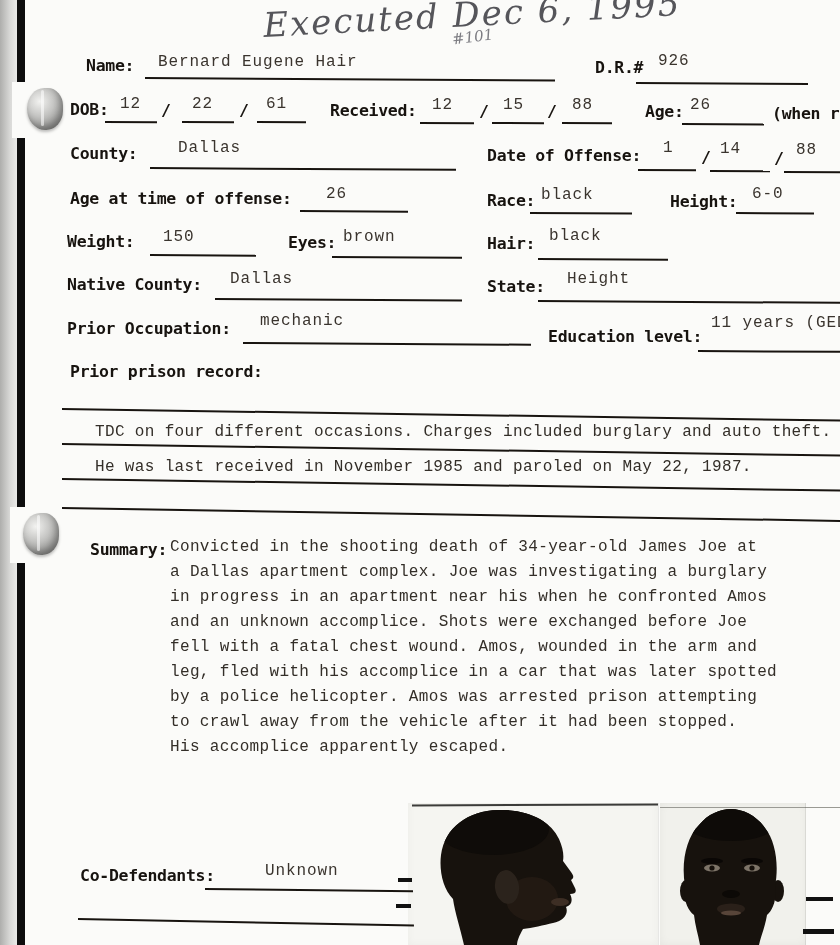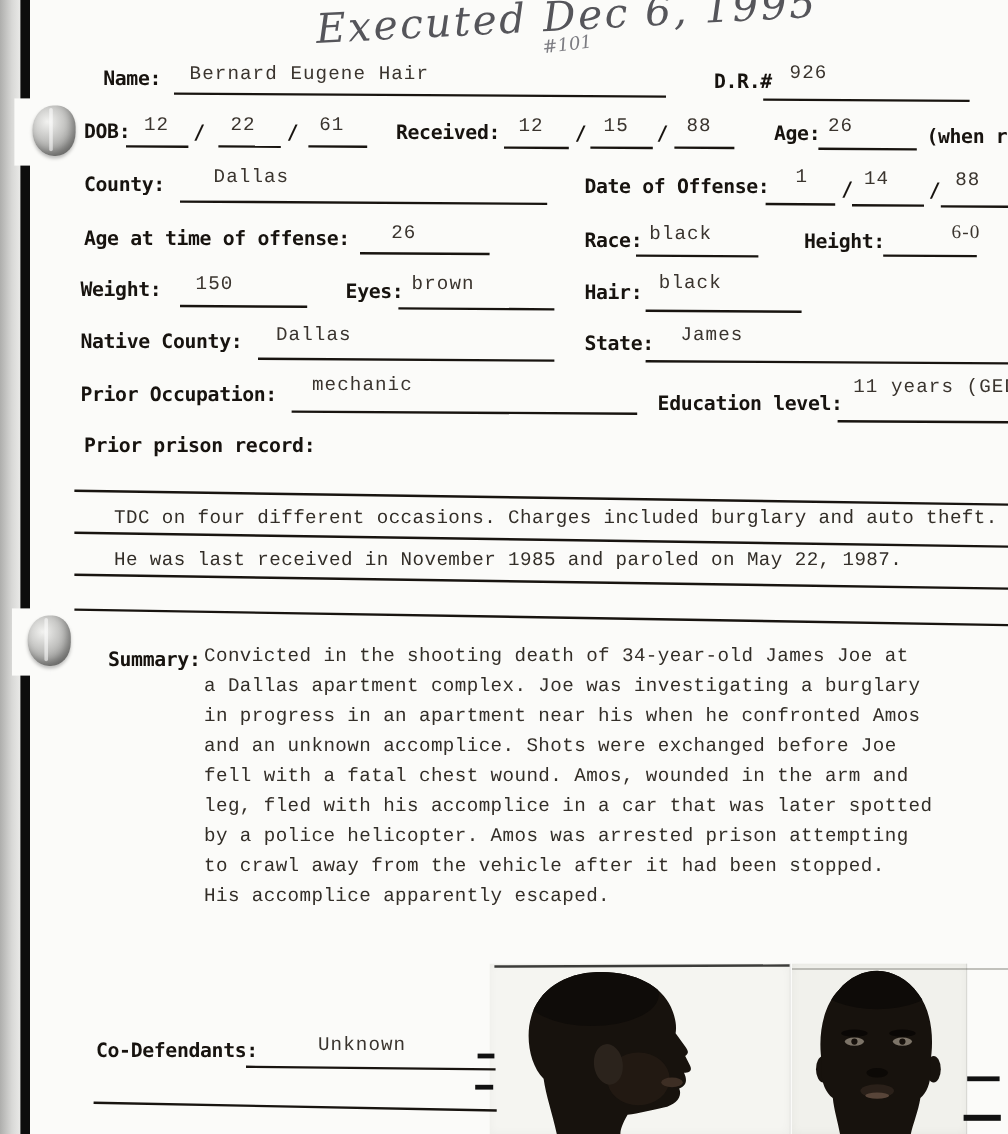--- a/index.html
+++ b/index.html
@@ -91,38 +91,38 @@
   <span class="val" style="left:796px;top:141px;">88</span>
   <div class="ul" style="left:784px;top:171px;width:58px;"></div>
 
   <span class="lbl" style="left:70px;top:189px;">Age at time of offense:</span>
   <span class="val" style="left:326px;top:185px;">26</span>
   <div class="ul" style="left:300px;top:210px;width:108px;"></div>
   <span class="lbl" style="left:487px;top:191px;">Race:</span>
   <span class="val" style="left:541px;top:186px;">black</span>
   <div class="ul" style="left:530px;top:212px;width:102px;"></div>
   <span class="lbl" style="left:670px;top:192px;">Height:</span>
-  <span class="val" style="left:793px;top:185px;font-family:Liberation Serif, serif;">6-0</span>
+  <span class="val" style="left:752px;top:185px;">6-0</span>
   <div class="ul" style="left:736px;top:212px;width:78px;"></div>
 
   <span class="lbl" style="left:67px;top:232px;">Weight:</span>
   <span class="val" style="left:163px;top:228px;">150</span>
   <div class="ul" style="left:150px;top:254px;width:106px;"></div>
   <span class="lbl" style="left:288px;top:233px;">Eyes:</span>
   <span class="val" style="left:343px;top:228px;">brown</span>
   <div class="ul" style="left:332px;top:256px;width:130px;"></div>
   <span class="lbl" style="left:487px;top:234px;">Hair:</span>
   <span class="val" style="left:549px;top:227px;">black</span>
   <div class="ul" style="left:538px;top:258px;width:130px;"></div>
 
   <span class="lbl" style="left:67px;top:275px;">Native County:</span>
   <span class="val" style="left:230px;top:270px;">Dallas</span>
   <div class="ul" style="left:215px;top:298px;width:247px;"></div>
   <span class="lbl" style="left:487px;top:277px;">State:</span>
-  <span class="val" style="left:567px;top:270px;">James</span>
+  <span class="val" style="left:567px;top:270px;">Height</span>
   <div class="ul" style="left:538px;top:300px;width:306px;"></div>
 
   <span class="lbl" style="left:67px;top:319px;">Prior Occupation:</span>
   <span class="val" style="left:260px;top:312px;">mechanic</span>
   <div class="ul" style="left:243px;top:342px;width:288px;"></div>
   <span class="lbl" style="left:548px;top:327px;">Education level:</span>
   <span class="val" style="left:711px;top:314px;">11 years (GED</span>
   <div class="ul" style="left:698px;top:350px;width:146px;"></div>
 
   <span class="lbl" style="left:70px;top:362px;">Prior prison record:</span>

